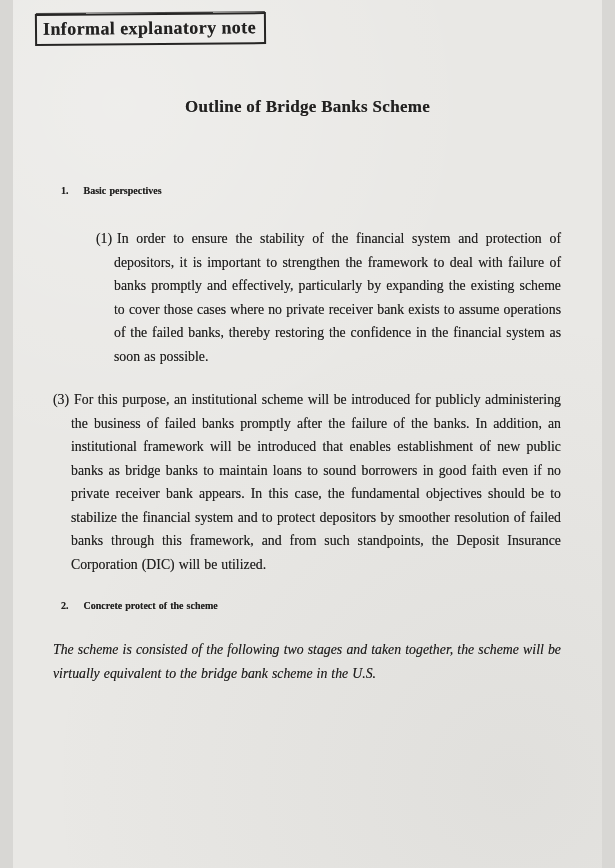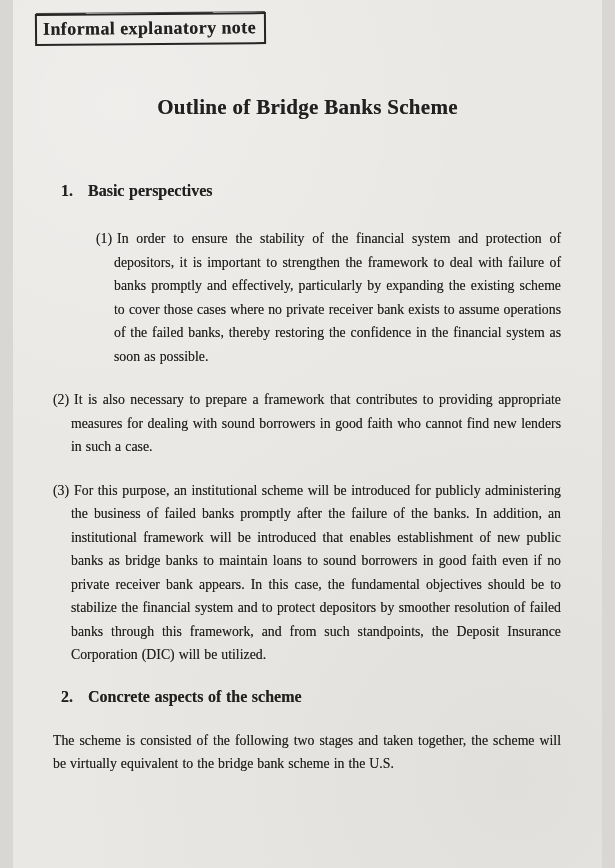--- a/index.html
+++ b/index.html
@@ -33,55 +33,56 @@
     font-size: 18px;
     font-weight: 600;
     letter-spacing: 0.4px;
     line-height: 22px;
     white-space: nowrap;
   }
 
   .title {
     margin: 52px 0 0 0;
     text-align: center;
-    font-size: 21px;
+    font-size: 17px;
     font-weight: bold;
     letter-spacing: 0.3px;
     line-height: 20px;
   }
 
   .content {
     padding: 0 41px 0 40px;
     font-size: 13.8px;
     line-height: 23.5px;
     word-spacing: 0.6px;
   }
 
   .heading {
     margin: 64px 0 0 8px;
-    font-size: 16px;
+    font-size: 10px;
     font-weight: bold;
     line-height: 20px;
   }
   .heading .num { display: inline-block; margin-right: 15px; }
 
   .heading.second { margin-top: 15px; }
 
   .item {
     margin: 0 0 20px 0;
     padding-left: 18px;
     text-indent: -18px;
     text-align: justify;
   }
   .item:first-of-type { margin-top: 26px; margin-left: 43px; }
   .item .marker { margin-right: 5px; }
 
   .para {
     margin: 22px 0 0 0;
     text-align: justify;
+    font-style: italic;
   }
 </style>
 </head>
 <body>
 
 <div class="page">
 
   <div class="stamp">
     <span>Informal explanatory note</span>
   </div>
@@ -91,29 +92,26 @@
   <div class="content">
 
     <h2 class="heading">
       <span class="num">1.</span><span class="lbl">Basic perspectives</span>
     </h2>
 
     <p class="item">
       <span class="marker">(1)</span><span class="itext">In order to ensure the stability of the financial system and protection of depositors, it is important to strengthen the framework to deal with failure of banks promptly and effectively, particularly by expanding the existing scheme to cover those cases where no private receiver bank exists to assume operations of the failed banks, thereby restoring the confidence in the financial system as soon as possible.</span>
     </p>
 
-    <p class="item">
-      <span class="marker">(2)</span><span class="itext">It is also necessary to prepare a framework that contributes to providing appropriate measures for dealing with sound borrowers in good faith who cannot find new lenders in such a case.</span>
-    </p>
 
     <p class="item">
       <span class="marker">(3)</span><span class="itext">For this purpose, an institutional scheme will be introduced for publicly administering the business of failed banks promptly after the failure of the banks. In addition, an institutional framework will be introduced that enables establishment of new public banks as bridge banks to maintain loans to sound borrowers in good faith even if no private receiver bank appears.  In this case, the fundamental objectives should be to stabilize the financial system and to protect depositors by smoother resolution of failed banks through this framework, and from such standpoints, the Deposit Insurance Corporation (DIC) will be utilized.</span>
     </p>
 
 
     <h2 class="heading second">
-      <span class="num">2.</span><span class="lbl">Concrete aspects of the scheme</span>
+      <span class="num">2.</span><span class="lbl">Concrete protect of the scheme</span>
     </h2>
 
     <p class="para">The scheme is consisted of the following two stages and taken together, the scheme will be virtually equivalent to the bridge bank scheme in the U.S.</p>
 
   </div>
 </div>
 
 </body></html>

